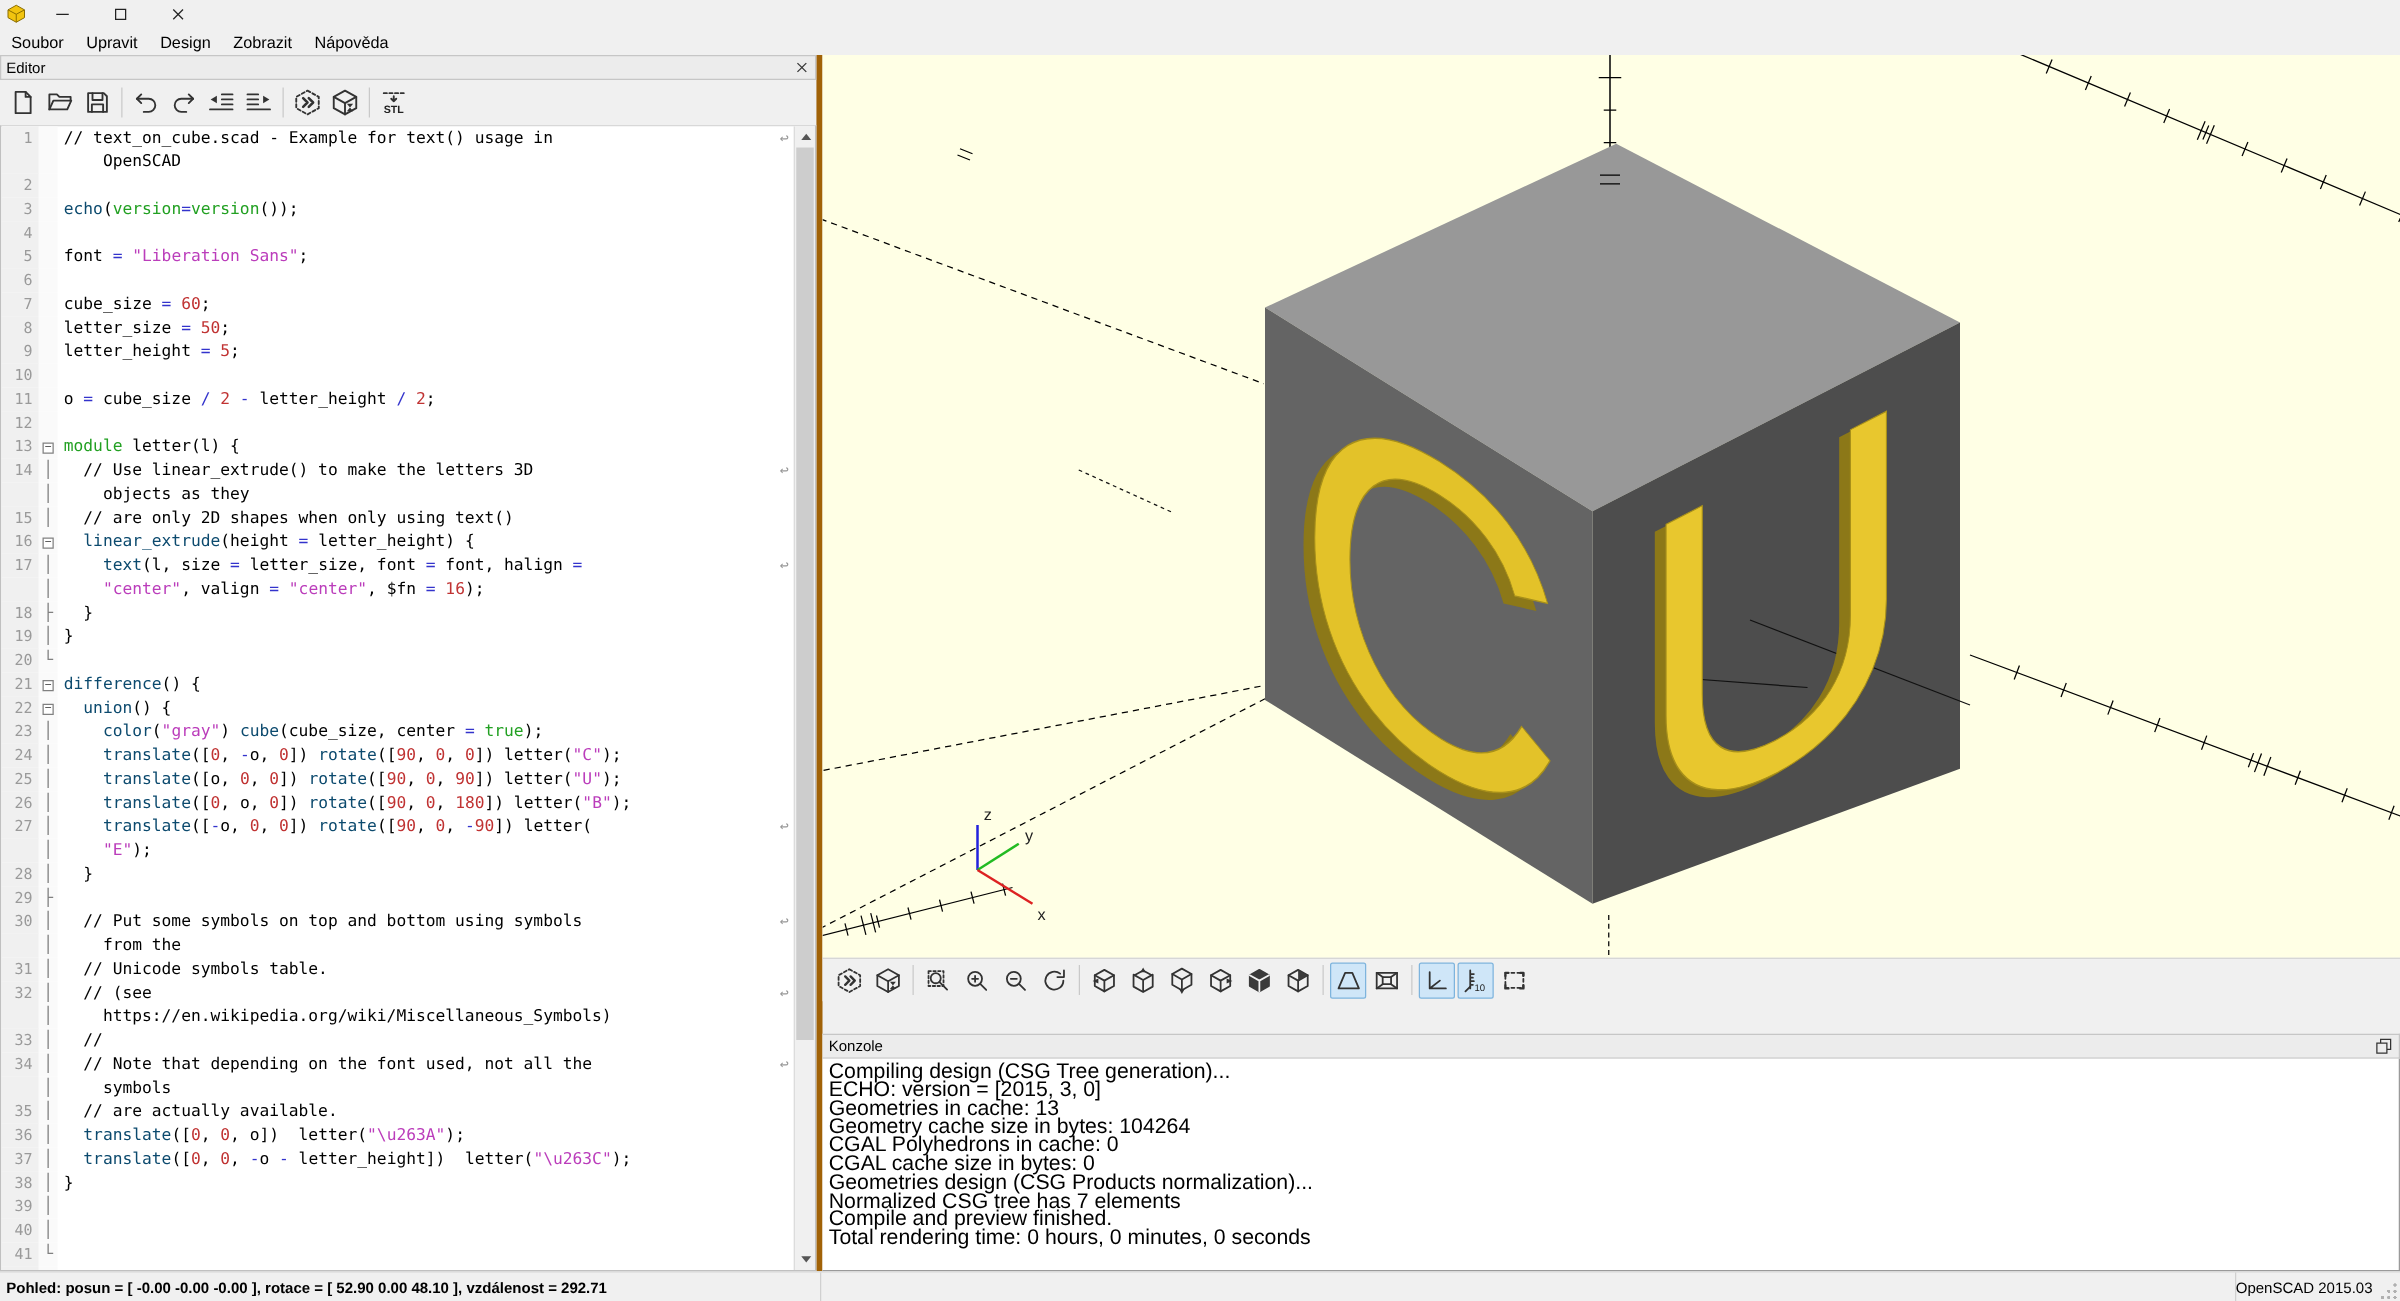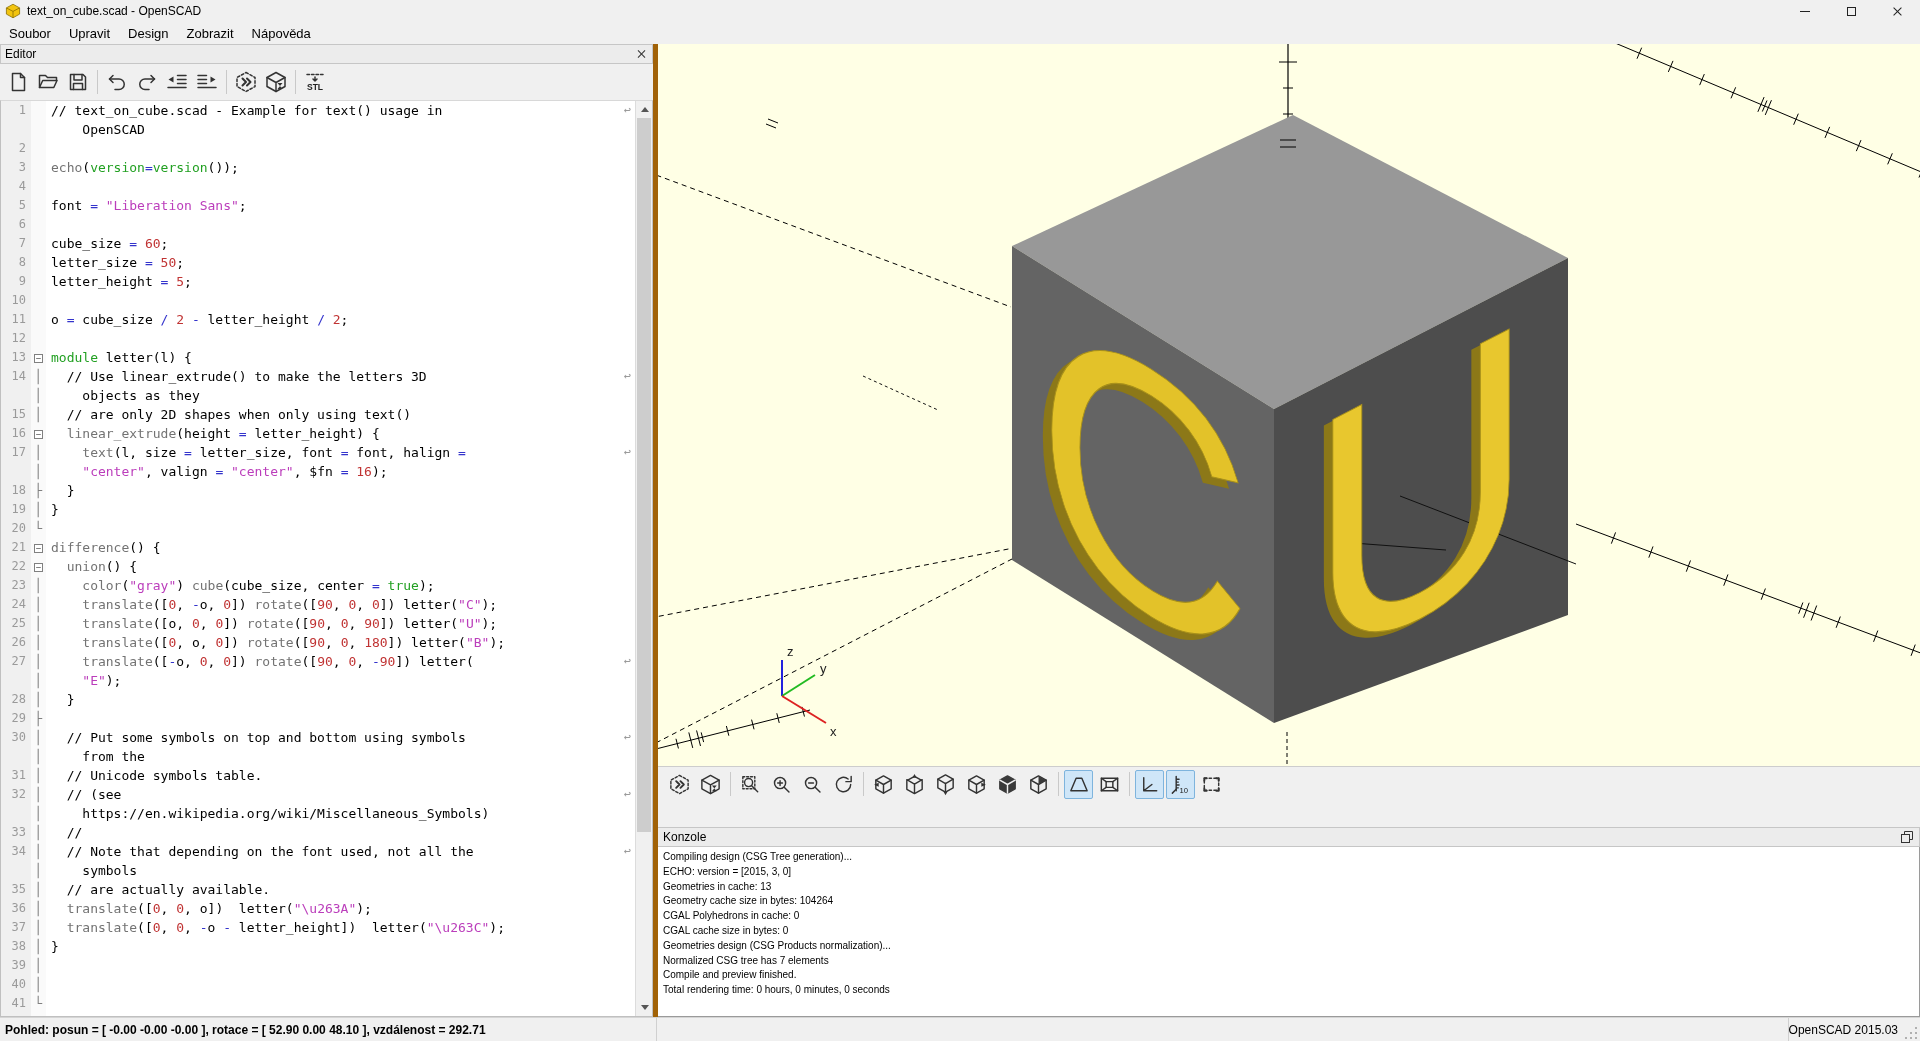--- a/index.html
+++ b/index.html
@@ -40,21 +40,21 @@
 
   
   .code-wrap { flex:1; display:flex; border:1px solid #c0c0c0; border-top:1px solid #d8d8d8; background:#fff; overflow:hidden; }
   .code-rows { flex:1; overflow:hidden; font-family:"DejaVu Sans Mono", monospace; font-size:13px; line-height:19px; }
   .crow { display:flex; height:19px; white-space:pre; position:relative; }
   .ln { width:30px; flex:none; text-align:right; padding-right:5px; color:#9a9a9a; background:#f0f0f0; font-size:12px; }
   .fold { width:15px; flex:none; color:#808080; text-align:center; font-size:13px; line-height:19px; background:#fafafa; overflow:hidden; }
   .foldbox { display:inline-block; width:9px; height:9px; border:1px solid #808080; line-height:7px; font-size:9px; color:#555; background:#fff; vertical-align:1px; }
   .ctext { flex:1; padding-left:5px; color:#000; overflow:hidden; }
   .wm { position:absolute; right:4px; top:0; color:#9a9a9a; font-size:12px; }
-  .c { color:#000000; } .k { color:#737373; } .g { color:#22a022; }
+  .c { color:#000000; } .k { color:#0c4a6e; } .g { color:#22a022; }
   .s { color:#bb3dbb; } .n { color:#c03333; } .o { color:#3333cc; } .t { color:#000; }
 
   
   .vscroll { width:17px; flex:none; background:#f0f0f0; border-left:1px solid #dcdcdc; position:relative; }
   .sb-arrow { position:absolute; left:0; width:17px; height:17px; background:#f0f0f0; display:flex; align-items:center; justify-content:center; }
   .sb-up { top:0; } .sb-down { bottom:0; }
   .tri-up { width:0; height:0; border-left:4px solid transparent; border-right:4px solid transparent; border-bottom:5px solid #555; }
   .tri-down { width:0; height:0; border-left:4px solid transparent; border-right:4px solid transparent; border-top:5px solid #555; }
   .sb-thumb { position:absolute; left:1px; right:1px; top:17px; height:78%; background:#cdcdcd; }
 
@@ -63,21 +63,21 @@
   .viewport { position:relative; height:722px; flex:none; background:#ffffe5; overflow:hidden; }
   .viewport svg { display:block; }
 
   .vp-toolbar { height:35px; flex:none; background:#f0f0f0; border-top:1px solid #cdcdcd; display:flex; align-items:center; padding:0 6px; }
   .vbtn { width:29px; height:29px; display:flex; align-items:center; justify-content:center; border:1px solid transparent; border-radius:2px; margin:0 1px; }
   .vbtn svg { width:23px; height:23px; }
   .vbtn.active { background:#cfe6f8; border-color:#7eb4dd; }
 
   .console-header { height:20px; flex:none; background:#ececec; border:1px solid #c6c6c6; border-left:none; display:flex; align-items:center; font-size:12px; padding:0 5px;margin-top:26px; }
   .console-header .ph-label { flex:1; }
-  .console-body { flex:1; background:#fff; border:1px solid #9a9a9a; border-top:none; border-left:none; overflow:hidden; font-size:10px; line-height:14.8px; padding:3px 5px; color:#000; }
+  .console-body { flex:1; background:#fff; border:1px solid #9a9a9a; border-top:none; border-left:none; overflow:hidden; font-size:17px; line-height:14.8px; padding:3px 5px; color:#000; }
 
   
   .statusbar { position:absolute; left:0; right:0; bottom:0; height:24px; background:#f0f0f0; border-top:1px solid #d5d5d5; display:flex; align-items:center; font-size:12px; color:#000; }
   .sb-left { width:657px; flex:none; padding-left:5px; border-right:1px solid #d0d0d0; height:100%; display:flex; align-items:center;font-weight:bold; }
   .sb-mid { flex:1; }
   .sb-right { padding-right:6px; border-left:1px solid #d0d0d0; height:100%; display:flex; align-items:center; }
   .grip { width:14px; height:14px; margin:6px 2px 0 0; background:
     radial-gradient(circle at 2px 12px,#b0b0b0 1.2px,transparent 1.4px),
     radial-gradient(circle at 7px 12px,#b0b0b0 1.2px,transparent 1.4px),
     radial-gradient(circle at 12px 12px,#b0b0b0 1.2px,transparent 1.4px),
@@ -260,21 +260,20 @@
   </defs>
 </svg>
 
 <div id="app">
 
   <div class="titlebar">
     <svg class="appicon" viewBox="0 0 16 16">
       <path d="M8 1.2 14.6 4.9v6.2L8 14.8 1.4 11.1V4.9z" fill="#f2c40f" stroke="#8a6d00" stroke-width="0.8"></path>
       <path d="M1.4 4.9 8 8.4l6.6-3.5M8 8.4v6.4" fill="none" stroke="#8a6d00" stroke-width="0.8"></path>
     </svg>
-    <span class="title">text_on_cube.scad - OpenSCAD</span>
     <div class="winbtns">
       <div class="wbtn">
           <span class="ic-min"></span>
         </div>
       <div class="wbtn">
           <span class="ic-max"></span>
         </div>
       <div class="wbtn">
           <span class="ic-close"></span>
         </div>

